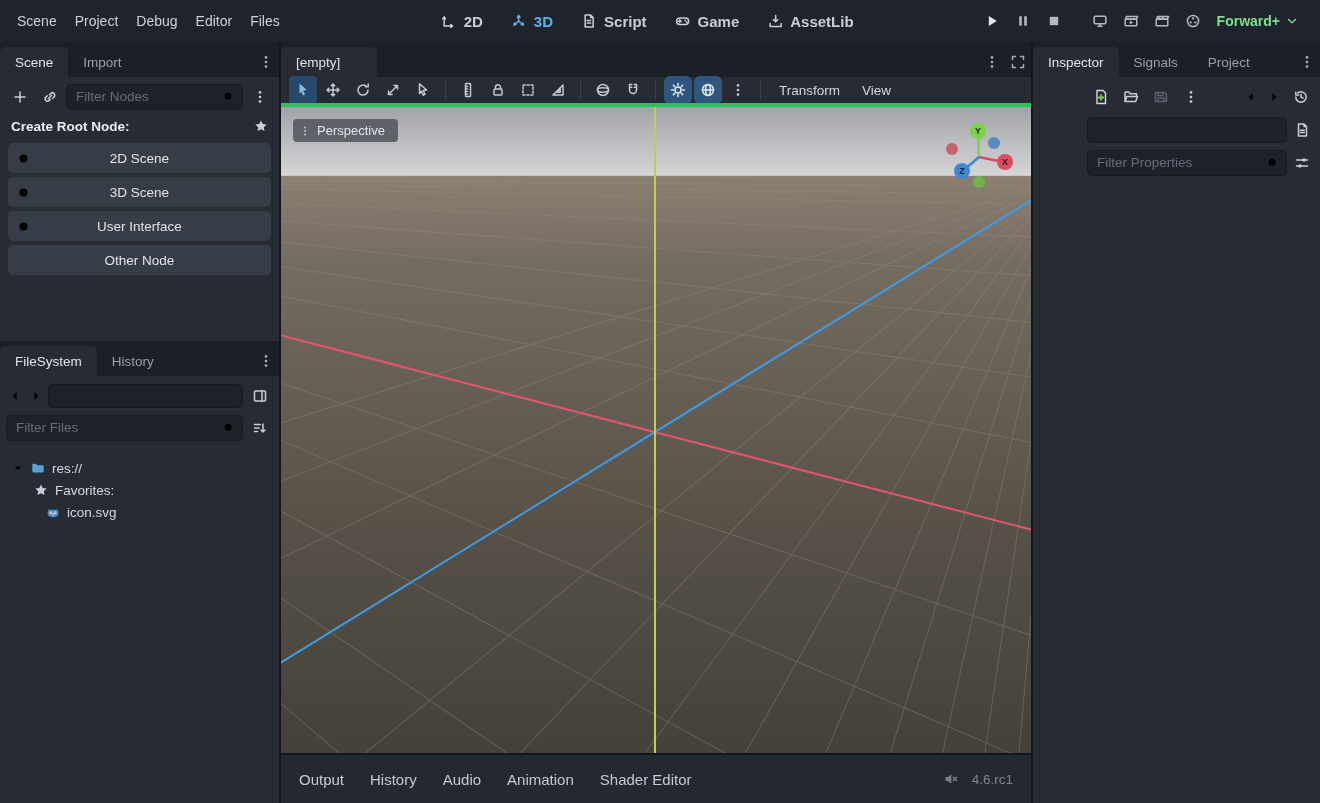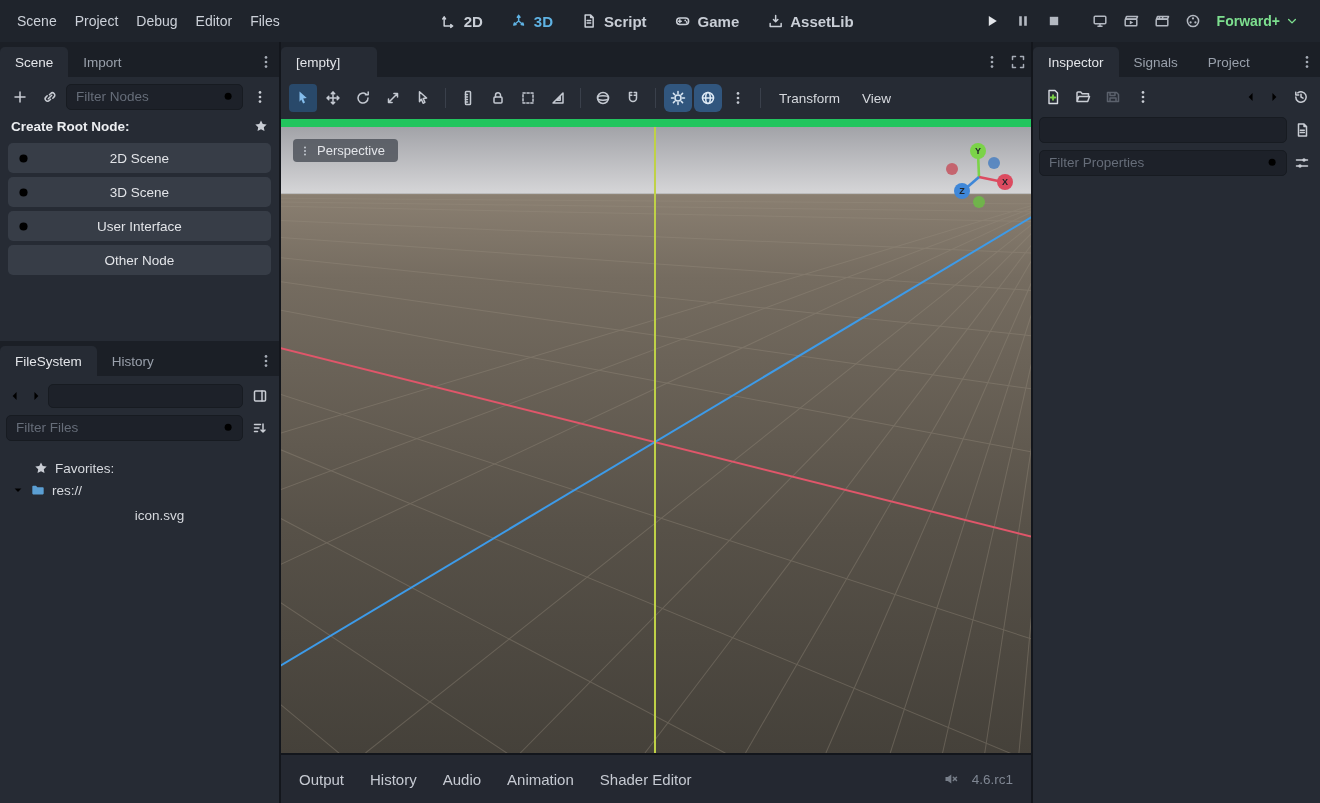--- a/index.html
+++ b/index.html
@@ -53,48 +53,48 @@
   .create-root .cr-star { margin-left:auto; color:#c9cdd4; display:flex; }
   .root-btn { position:relative; width:calc(100% - 4px); margin:4px 2px; height:30px; background:#373d47; border-radius:5px; display:flex; align-items:center; justify-content:center; font-size:13.5px; color:#e2e4e8; }
   .root-btn .node-ic { position:absolute; left:9px; display:flex; }
   .node-2d { color:#3f8fd6; } .node-3d { color:#e05c5c; } .node-ui { color:#3fae4e; } .node-other { color:#dfe2e7; }
 
   
   .fs-dock { background:#262b34; flex:1; padding:6px; display:flex; flex-direction:column; }
   .nav-btn { width:18px; height:24px; display:flex; align-items:center; justify-content:center; color:#6b7280; }
   .tree { margin-top:16px; font-size:13.5px; color:#d6d9de; }
   .tree-row { display:flex; align-items:center; height:22px; gap:7px; }
-  .tree-ind-0 { padding-left:28px; } .tree-ind-f { padding-left:6px; } .tree-ind-1 { padding-left:40px;flex-direction:column; }
+  .tree-ind-0 { padding-left:28px; } .tree-ind-f { padding-left:6px; } .tree-ind-1 { padding-left:40px; }
   .tw { display:flex; color:#9aa0ab; }
   .folder-ic { color:#5b9fd3; display:flex; }
 
   
   .scene-tab-close { color:#aab0ba; display:flex; margin-left:2px; }
-  .vp-toolbar { height:42px; flex:none; background:#262b34; display:flex; align-items:center; padding:0 8px; gap:2px; }
+  .vp-toolbar { height:26px; flex:none; background:#262b34; display:flex; align-items:center; padding:0 8px; gap:2px; }
   .tool-btn { width:28px; height:28px; border-radius:4px; display:flex; align-items:center; justify-content:center; color:#c4c9d1; flex:none; }
   .tool-btn.active-tool { background:#29496a; color:#84bdec; }
   .tool-btn.toggle-on { background:#31567e; color:#dce9f5; border-radius:6px; }
   .vsep { width:1px; height:20px; background:#3a404b; margin:0 6px; flex:none; }
   .menu-btn { height:28px; padding:0 10px; font-size:13.5px; color:#d6d9de; border-radius:4px; }
 
-  .viewport { position:relative; flex:1; border-top:8px solid #22c55e; overflow:hidden; background:#0369a1; }
+  .viewport { position:relative; flex:1; border-top:4px solid #22c55e; overflow:hidden; background:#0369a1; }
   .vp-svg { position:absolute; inset:0; width:100%; height:100%; }
   .persp-pill { position:absolute; left:12px; top:12px; background:rgba(82,86,94,0.88); border-radius:4px; color:#e3e5e9; font-size:13px; padding:4px 13px 4px 6px; display:flex; align-items:center; gap:6px; }
   .persp-pill .pd { color:#c3c8d0; display:flex; }
   .gizmo { position:absolute; top:10px; right:14px; width:76px; height:76px; }
 
   .bottom-bar { height:50px; flex:none; background:#242831; border-top:2px solid #13161c; display:flex; align-items:center; padding:0 6px; gap:2px; }
   .panel-btn { padding:8px 12px; font-size:15px; color:#c6cad2; border-radius:4px; }
   .mute-btn { color:#777e89; width:26px; height:26px; display:flex; align-items:center; justify-content:center; }
   .version { color:#7f8692; font-size:13.5px; margin:0 12px 0 6px; }
 
   
   .insp-body { flex:1; background:#262b34; padding:6px; display:flex; flex-direction:column; }
   .dim { color:#5b616c; }
-  .insp-row { display:flex; align-items:center; gap:3px; margin-bottom:6px; }
+  .insp-row { display:flex; align-items:center; gap:3px; margin-bottom:6px;margin-left:48px; }
 </style>
 </head>
 <body>
 
 <svg style="position:absolute;width:0;height:0" aria-hidden="true">
   <defs>
     <symbol id="ic-plus" viewBox="0 0 16 16">
         <path d="M8 3v10M3 8h10"></path>
       </symbol>
     <symbol id="ic-link" viewBox="0 0 16 16">
@@ -477,40 +477,40 @@
             </svg>
         </div>
         <button class="icon-btn">
             <svg class="i">
               <use href="#ic-sort"></use>
             </svg>
           </button>
       </div>
 
       <div class="tree">
-        <div class="tree-row tree-ind-0">
-          <span class="tw" style="color:#c9cdd4">
-              <svg class="i14">
-                <use href="#ic-star"></use>
-              </svg>
-            </span>
-          <span>Favorites:</span>
-        </div>
         <div class="tree-row tree-ind-f">
           <span class="tw">
               <svg class="i12">
                 <use href="#ic-chevD"></use>
               </svg>
             </span>
           <span class="folder-ic">
               <svg class="i14">
                 <use href="#ic-folder"></use>
               </svg>
             </span>
           <span>res://</span>
+        </div>
+        <div class="tree-row tree-ind-0">
+          <span class="tw" style="color:#c9cdd4">
+              <svg class="i14">
+                <use href="#ic-star"></use>
+              </svg>
+            </span>
+          <span>Favorites:</span>
         </div>
         <div class="tree-row tree-ind-1">
           <svg class="i14" viewBox="0 0 16 16" style="stroke:none">
             <path fill="#478cbf" d="M2 10.8c-.5-2 0-5 1-6l2 1c1-.8 5-.8 6 0l2-1c1 1 1.5 4 1 6-1 2-3 3.2-6 3.2s-5-1.2-6-3.2z"></path>
             <circle cx="5.6" cy="9" r="1.6" fill="#ffffff"></circle>
               <circle cx="10.4" cy="9" r="1.6" fill="#ffffff"></circle>
             <circle cx="5.6" cy="9" r=".7" fill="#414042"></circle>
               <circle cx="10.4" cy="9" r=".7" fill="#414042"></circle>
             <rect x="7.3" y="10.2" width="1.4" height="1.6" fill="#ffffff"></rect>
           </svg>

